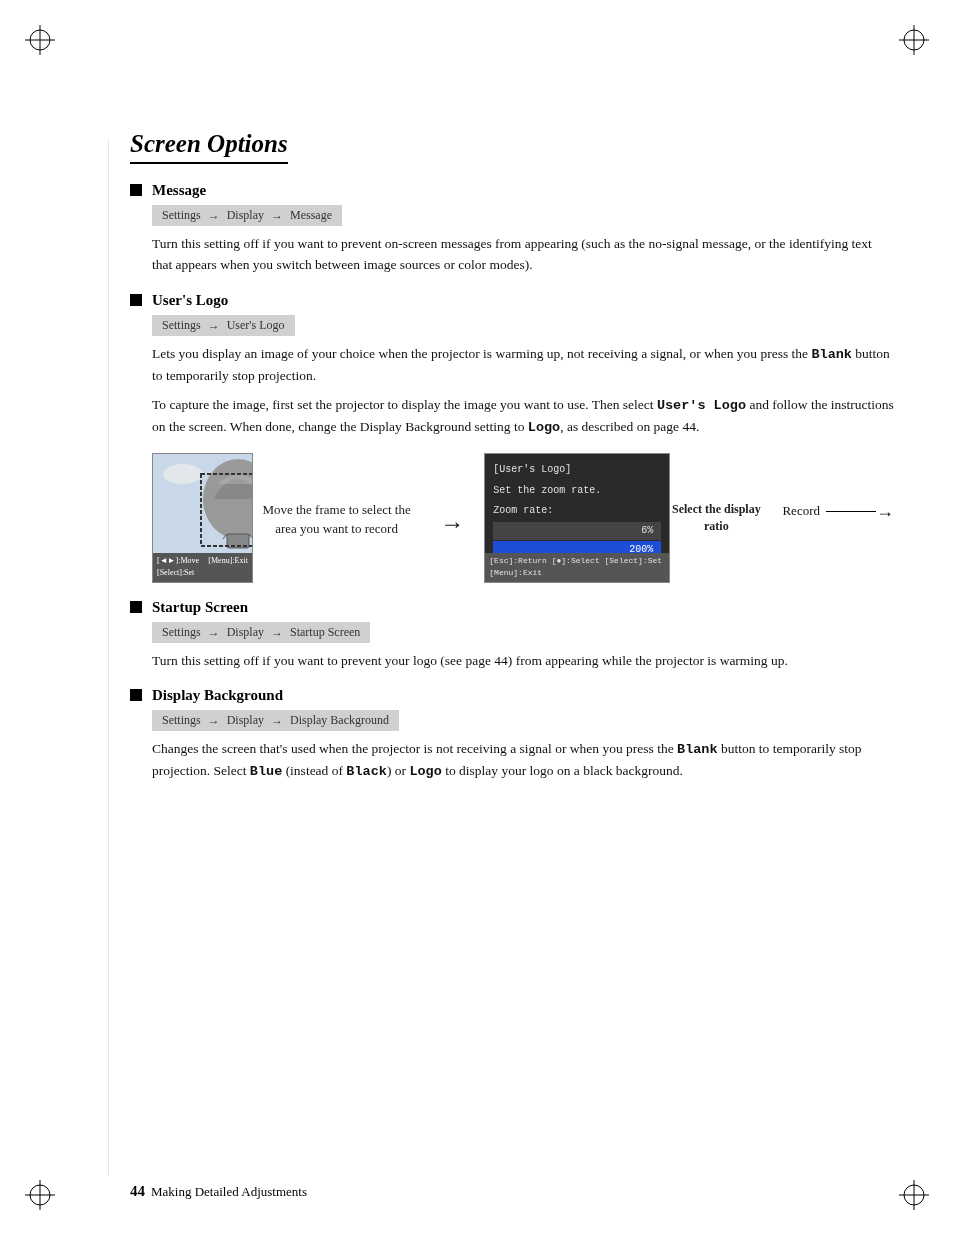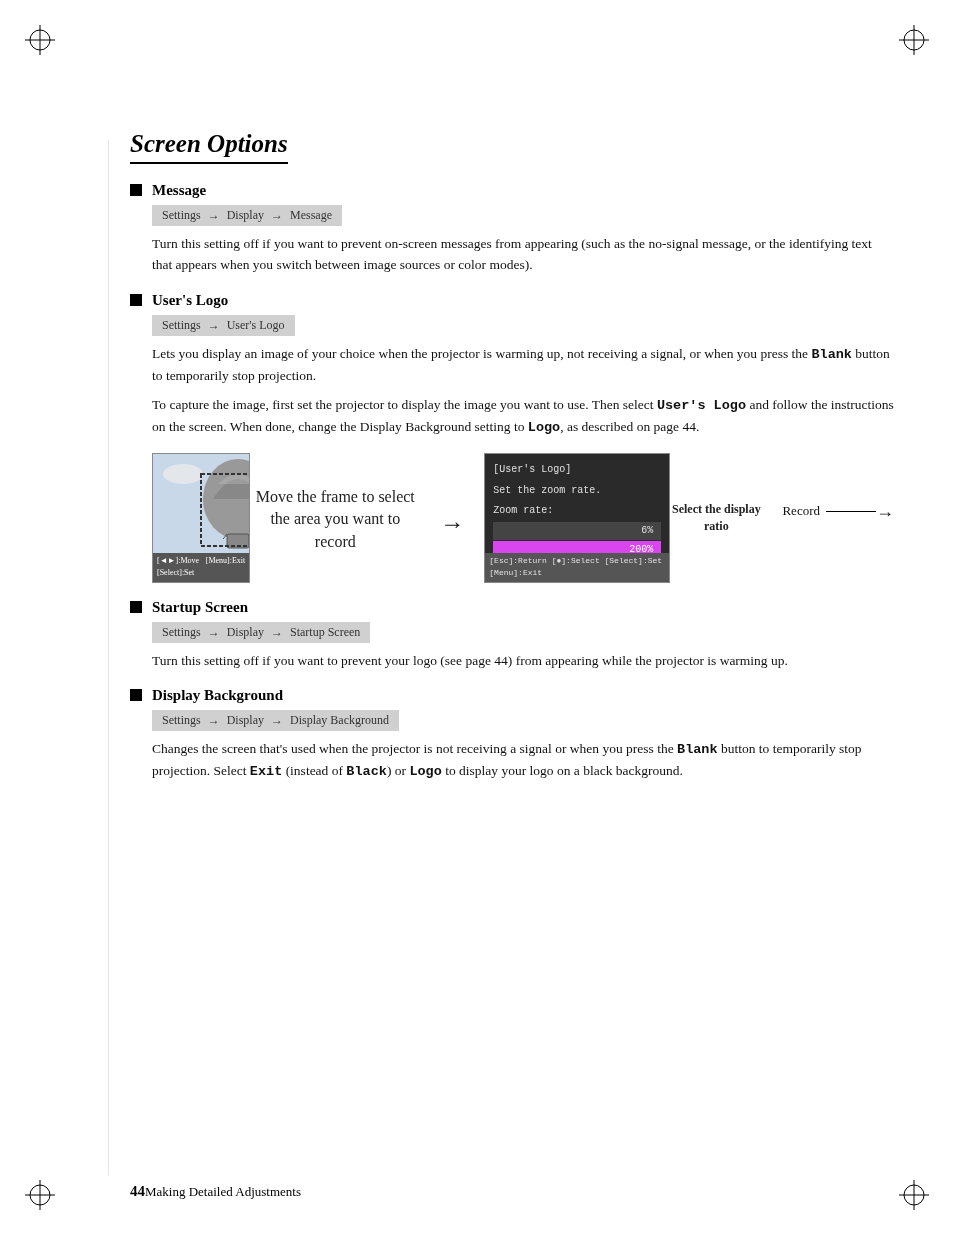--- a/index.html
+++ b/index.html
@@ -158,21 +158,21 @@
       margin-bottom: 4px;
     }
     .menu-img .menu-options {
       margin-top: 2px;
     }
     .menu-img .option-row {
       padding: 1px 4px;
       margin: 1px 0;
     }
     .menu-img .option-row.selected {
-      background: #d946ef;
+      background: #1d4ed8;
       color: #fff;
     }
     .menu-img .bottom-nav {
       position: absolute;
       bottom: 0;
       left: 0;
       right: 0;
       background: #555;
       color: #e0e0e0;
       font-size: 8px;
@@ -205,21 +205,21 @@
     }
 
     .record-line {
       width: 50px;
       height: 1px;
       background: #000;
       margin-left: 6px;
     }
 
     .img-caption {
-      font-size: 16px;
+      font-size: 13px;
       text-align: center;
       margin-top: 4px;
       max-width: 170px;
       line-height: 1.4;
       color: #222;
     }
 
     .img-caption-menu {
       font-size: 12px;
       text-align: center;
@@ -230,20 +230,21 @@
     }
 
     
     .page-footer {
       position: absolute;
       bottom: 35px;
       left: 130px;
       font-size: 13px;
       display: flex;
       align-items: baseline;
+      gap: 6px;
     }
 
     .page-number {
       font-weight: bold;
       font-size: 15px;
     }
 
     .footer-text {
       font-size: 13px;
     }
@@ -405,21 +406,21 @@
       <span class="section-heading-text">Display Background</span>
     </div>
     <div class="nav-breadcrumb">
       <span>Settings</span>
       <span class="nav-arrow">→</span>
       <span>Display</span>
       <span class="nav-arrow">→</span>
       <span>Display Background</span>
     </div>
     <div class="section-body">
-      <p>Changes the screen that's used when the projector is not receiving a signal or when you press the <span class="mono">Blank</span> button to temporarily stop projection. Select <span class="mono">Exit</span> (instead of <span class="mono">Black</span>) or <span class="mono">Logo</span> to display your logo on a black background.</p>
+      <p>Changes the screen that's used when the projector is not receiving a signal or when you press the <span class="mono">Blank</span> button to temporarily stop projection. Select <span class="mono">Blue</span> (instead of <span class="mono">Black</span>) or <span class="mono">Logo</span> to display your logo on a black background.</p>
     </div>
   </div>
 
 </div>
 
 <div class="page-footer">
   <span class="page-number">44</span>
   <span class="footer-text">Making Detailed Adjustments</span>
 </div>
 

